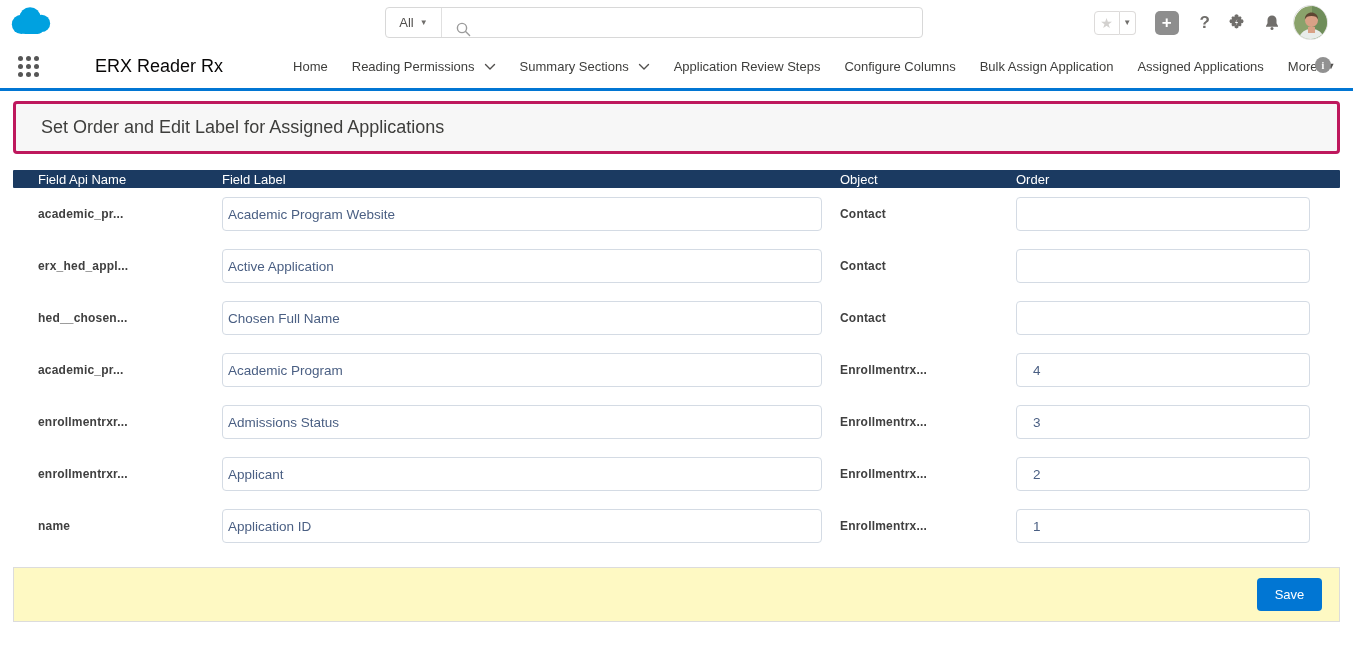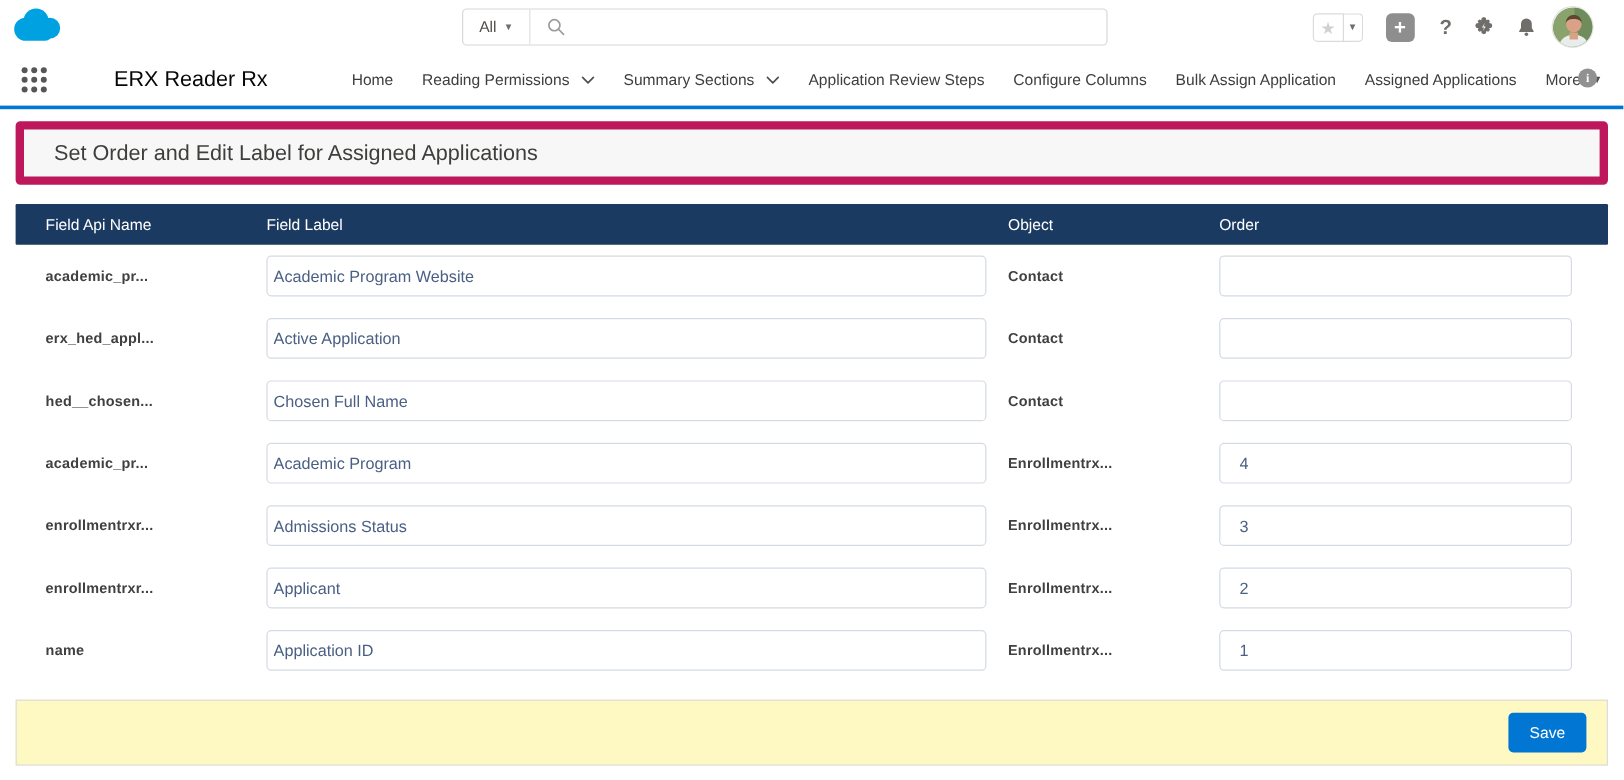--- a/index.html
+++ b/index.html
@@ -2,21 +2,21 @@
 <html><head>
 <meta charset="utf-8">
 <style>
   * { margin:0; padding:0; box-sizing:border-box; }
   html,body { width:1353px; height:650px; background:#fff; font-family:"Liberation Sans", sans-serif; overflow:hidden; }
 
   
   .global-header { position:relative; height:45px; background:#fff; }
   .sf-logo { position:absolute; left:8px; top:5px; }
   .search-wrap { position:absolute; left:385px; top:7px; width:538px; height:31px;
-    border:1px solid #d8d8d8; border-radius:4px; display:flex; align-items:center; background:#fff; }
+    border:1px solid #d8d8d8; border-radius:4px; display:flex; align-items:flex-end; background:#fff; }
   .scope-btn { width:56px; height:100%; border-right:1px solid #e0e0e0; display:flex; align-items:center;
     justify-content:center; gap:6px; font-size:13px; color:#514f4d; cursor:pointer; }
   .scope-caret, .mini-caret { font-size:8px; color:#706e6b; line-height:1; }
   .search-icon { margin:0 8px 0 14px; display:flex; }
   .search-input { border:none; outline:none; flex:1; font-size:13px; color:#514f4d; font-family:inherit; background:transparent; }
   .search-input::placeholder { color:#969492; }
 
   .hdr-icons { position:absolute; right:25px; top:0; height:45px; display:flex; align-items:center; }
   .fav-group { display:flex; margin-right:19px; }
   .fav-star-btn { width:26px; height:24px; border:1px solid #dddbda; border-radius:4px 0 0 4px;
@@ -38,26 +38,26 @@
   .waffle i { width:5px; height:5px; background:#565656; border-radius:50%; }
   .app-name { margin-left:20px; font-size:18px; color:#080707; white-space:nowrap; }
   .tabs { display:flex; align-items:center; margin-left:34px; gap:24px; }
   .tab { display:flex; align-items:center; gap:9px; font-size:13px; color:#3e3e3c; white-space:nowrap; cursor:pointer; }
   .info-circle { position:absolute; right:22px; top:12px; width:16px; height:16px; border-radius:50%;
     background:#919191; color:#fff; font-size:10px; font-weight:bold; font-family:"Liberation Serif", serif;
     display:flex; align-items:center; justify-content:center; cursor:pointer; }
 
   
   .main { padding:10px 13px 0 13px; }
-  .title-card { background:#f7f7f7; border:7px solid #be185d; border-radius:4px; height:53px;
+  .title-card { background:#f7f7f7; border:3px solid #be185d; border-radius:4px; height:53px;
     display:flex; align-items:center; padding-left:25px; margin-bottom:16px; }
   .page-title { font-size:18px; color:#3e3e3c; }
 
   .grid-cols { display:grid; grid-template-columns:184px 618px 176px 294px; padding-left:25px; align-items:center; }
-  .table-head { background:#1b3a61; height:34px; border-radius:1px; }
+  .table-head { background:#1b3a61; height:18px; border-radius:1px; }
   .table-head .th { color:#fff; font-size:13px; font-weight:500; }
 
   .t-row { height:52px; }
   .api-name, .obj-name { font-size:12px; font-weight:bold; color:#404040; letter-spacing:0.2px; }
   .field-input { width:600px; height:34px; border:1px solid #d4dbe4; border-radius:4px; padding:0 5px;
     font-size:13.5px; color:#4a5f83; font-family:inherit; outline:none; background:#fff; }
   .order-input { width:294px; height:34px; border:1px solid #d4dbe4; border-radius:4px; padding:0 16px;
     font-size:13.5px; color:#4a5f83; font-family:inherit; outline:none; background:#fff; }
 
   .footer-bar { margin:15px 13px 0 13px; height:55px; background:#fef9c3; border:1px solid #dcdcdc;

